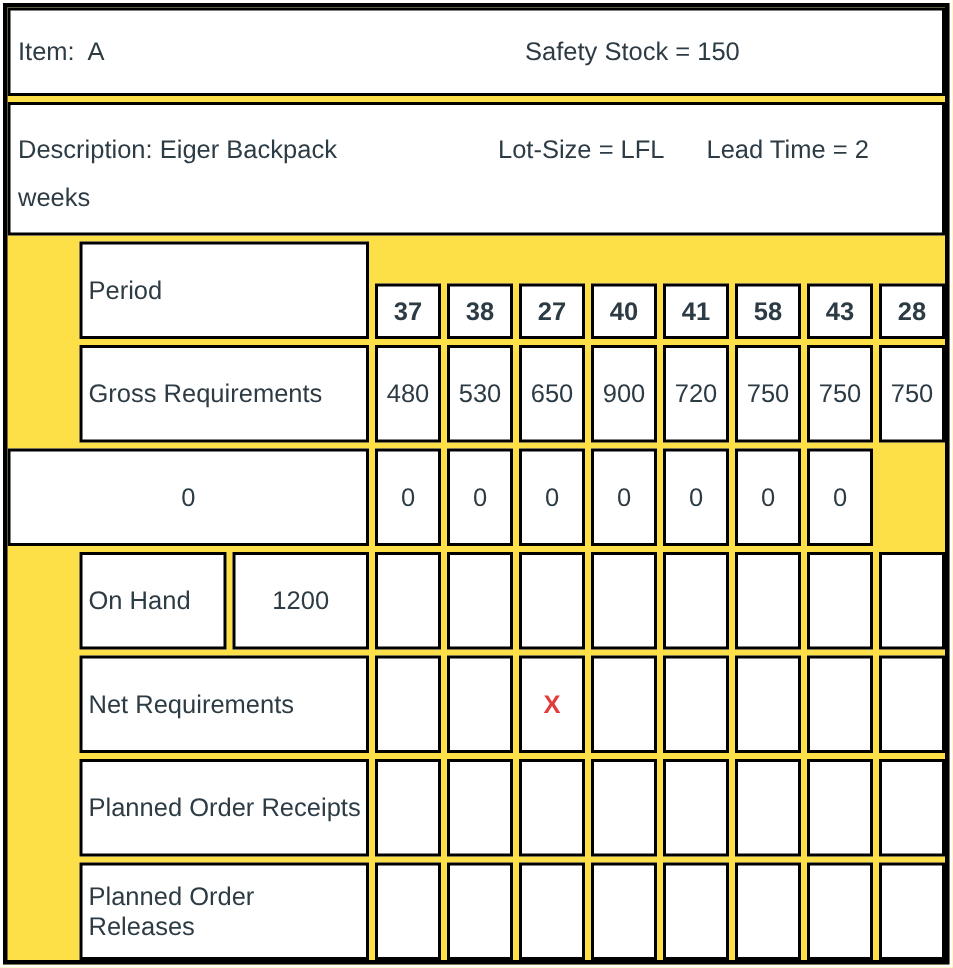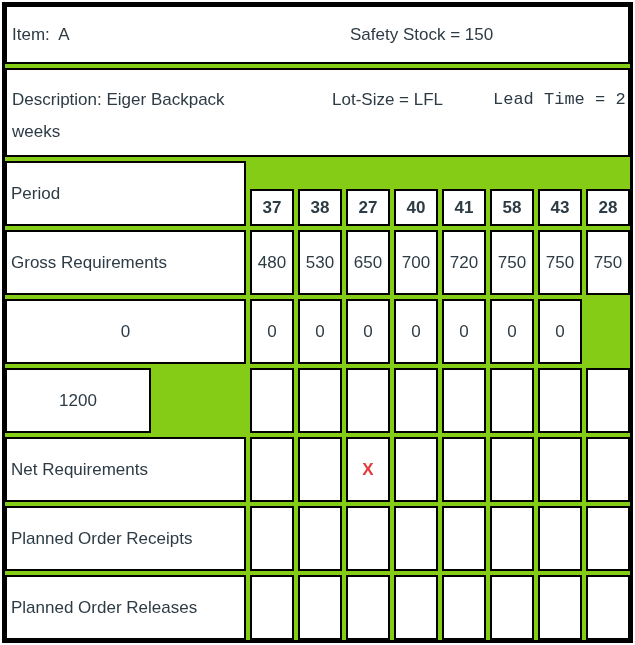--- a/index.html
+++ b/index.html
@@ -8,47 +8,47 @@
     background: #ffffff;
     width: 635px;
     height: 645px;
     font-family: "Liberation Sans", "DejaVu Sans", sans-serif;
   }
   .frame {
     margin: 2px;
     width: 625px;
     height: 635px;
     border: 3px solid #000000;
-    background: #84cc16;
+    background: #fde047;
     display: grid;
     grid-template-columns: 241px repeat(8, 44px);
     grid-template-rows: 59px 89px repeat(7, 65px);
     gap: 4px;
   }
   .cell {
     border: 2px solid #000000;
     box-sizing: border-box;
     background: #ffffff;
     display: flex;
     align-items: center;
     font-size: 17px;
     color: #2d3b45;
     overflow: hidden;
   }
-  .label { justify-content: flex-start; padding-left: 4px; }
+  .label { justify-content: flex-start; padding-left: 4px; margin-left: 48px; }
   .val   { justify-content: center; }
   .ph    { font-weight: bold; margin-top: 28px; }
   .flag  { color: #e23b3b; font-weight: bold; }
   .span-all { grid-column: 1 / -1; position: relative; }
   .abs { position: absolute; white-space: pre; }
   .pos-item   { left: 5px;   top: 18px; }
   .pos-safety { left: 315px; top: 18px; margin-left: 28px; }
   .pos-desc   { left: 5px;   top: 20px; }
   .pos-lot    { left: 325px; top: 20px; }
-  .pos-lead   { left: 486px; top: 20px; font-family: Liberation Mono, monospace; }
+  .pos-lead   { left: 464px; top: 20px; }
   .pos-weeks  { left: 5px;   top: 52px; text-align: center; }
   .split {
     grid-column: 1;
     display: grid;
     grid-template-columns: 146px 1fr;
     gap: 4px;
   }
 </style>
 </head>
 <body>
@@ -74,36 +74,37 @@
   <div class="cell val ph">40</div>
   <div class="cell val ph">41</div>
   <div class="cell val ph">58</div>
   <div class="cell val ph">43</div>
   <div class="cell val ph">28</div>
 
   <div class="cell label">Gross Requirements</div>
   <div class="cell val">480</div>
   <div class="cell val">530</div>
   <div class="cell val">650</div>
-  <div class="cell val">700</div>
+  <div class="cell val">900</div>
   <div class="cell val">720</div>
   <div class="cell val">750</div>
   <div class="cell val">750</div>
   <div class="cell val">750</div>
 
   <div class="cell val">0</div>
   <div class="cell val">0</div>
   <div class="cell val">0</div>
   <div class="cell val">0</div>
   <div class="cell val">0</div>
   <div class="cell val">0</div>
   <div class="cell val">0</div>
   <div class="cell val">0</div>
 
   <div class="split">
+    <div class="cell label">On Hand</div>
     <div class="cell val">1200</div>
   </div>
   <div class="cell val"></div>
   <div class="cell val"></div>
   <div class="cell val"></div>
   <div class="cell val"></div>
   <div class="cell val"></div>
   <div class="cell val"></div>
   <div class="cell val"></div>
   <div class="cell val"></div>

